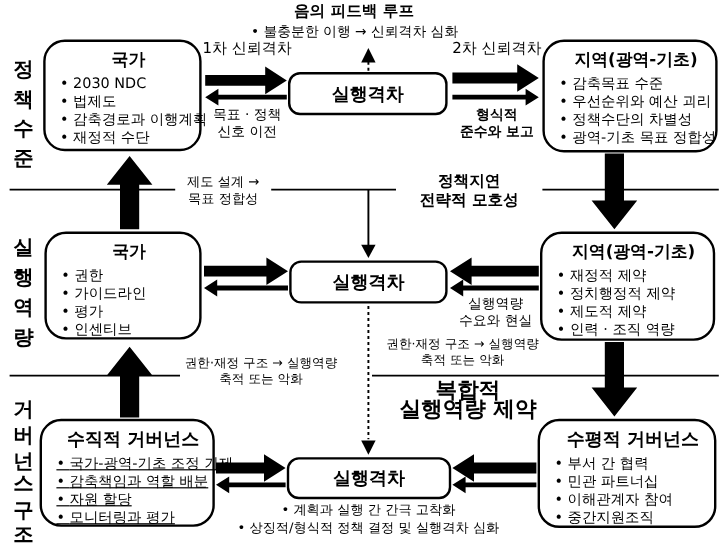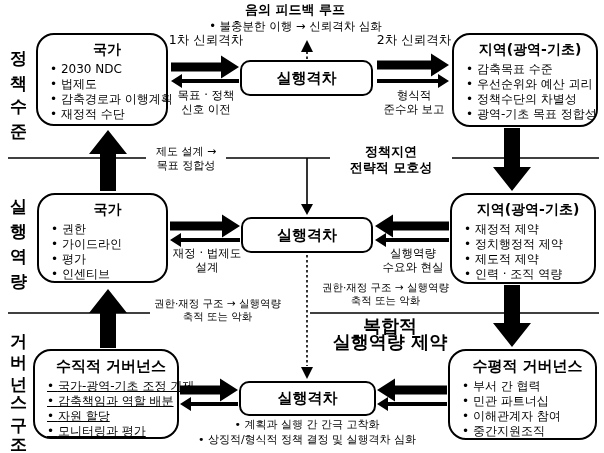--- a/index.html
+++ b/index.html
@@ -116,21 +116,21 @@
         <div class="bullet-item">우선순위와 예산 괴리</div>
         <div class="bullet-item">정책수단의 차별성</div>
         <div class="bullet-item">광역-기초 목표 정합성</div>
       </div>
   </div>
 
   <div class="lbl" style="left:168px;top:33px;width:76px;font-size:12.5px;background:transparent;">1차 신뢰격차</div>
   <div class="lbl" style="left:170px;top:88px;width:72px;background:transparent;">목표 · 정책
 신호 이전</div>
   <div class="lbl" style="left:374px;top:33px;width:80px;font-size:12.5px;background:transparent;">2차 신뢰격차</div>
-  <div class="lbl" style="left:374px;top:88px;width:80px;background:transparent;">형식적
+  <div class="lbl" style="left:374px;top:88px;width:80px;background:transparent;font-weight:bold;">형식적
 준수와 보고</div>
 
   <div class="lbl" style="left:146px;top:145px;width:80px;font-size:11px;">제도 설계 →
 목표 정합성</div>
   <div class="lbl bold" style="left:330px;top:144px;width:122px;">정책지연
 전략적 모호성</div>
 
   <div class="box" style="left:37px;top:193px;width:131px;height:90px;">
     <div class="title">국가</div>
     <div>
@@ -148,22 +148,20 @@
   <div class="box" style="left:450px;top:193px;width:146px;height:91px;">
     <div class="title">지역(광역-기초)</div>
     <div>
         <div class="bullet-item">재정적 제약</div>
         <div class="bullet-item">정치행정적 제약</div>
         <div class="bullet-item">제도적 제약</div>
         <div class="bullet-item">인력 · 조직 역량</div>
       </div>
   </div>
 
-  <div class="lbl" style="left:170px;top:246px;width:74px;background:transparent;">재정 · 법제도
-설계</div>
   <div class="lbl" style="left:376px;top:246px;width:74px;background:transparent;">실행역량
 수요와 현실</div>
 
   <div class="lbl small" style="left:150px;top:297px;width:135px;">권한·재정 구조 → 실행역량
 축적 또는 악화</div>
   <div class="lbl small" style="left:313px;top:281px;width:145px;background:transparent;">권한·재정 구조 → 실행역량
 축적 또는 악화</div>
 
   <div class="lbl bold" style="left:325px;top:318px;width:130px;font-size:18px;background:transparent;">복합적
 실행역량 제약</div>

